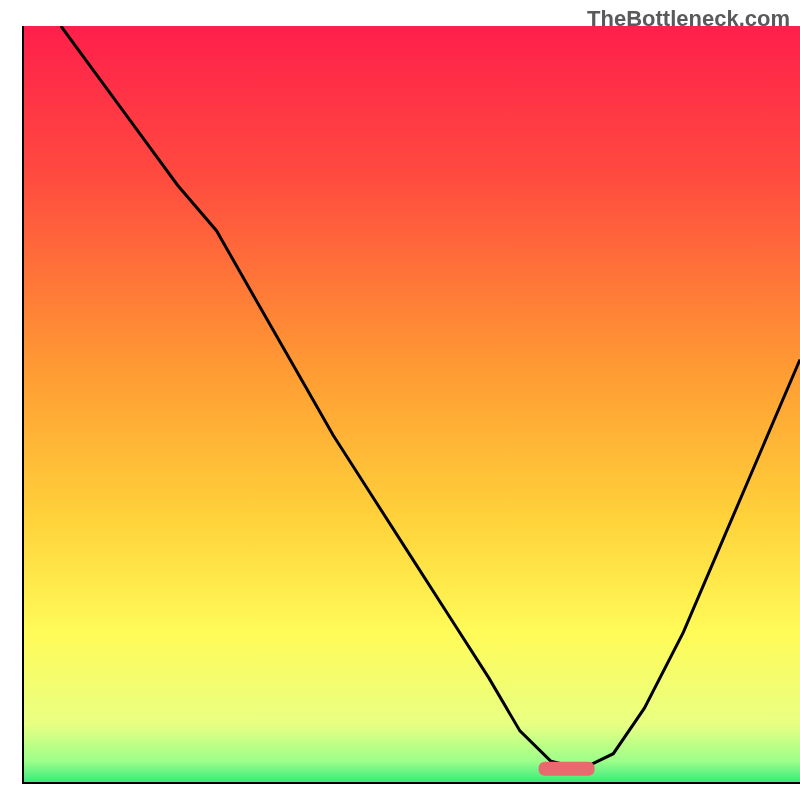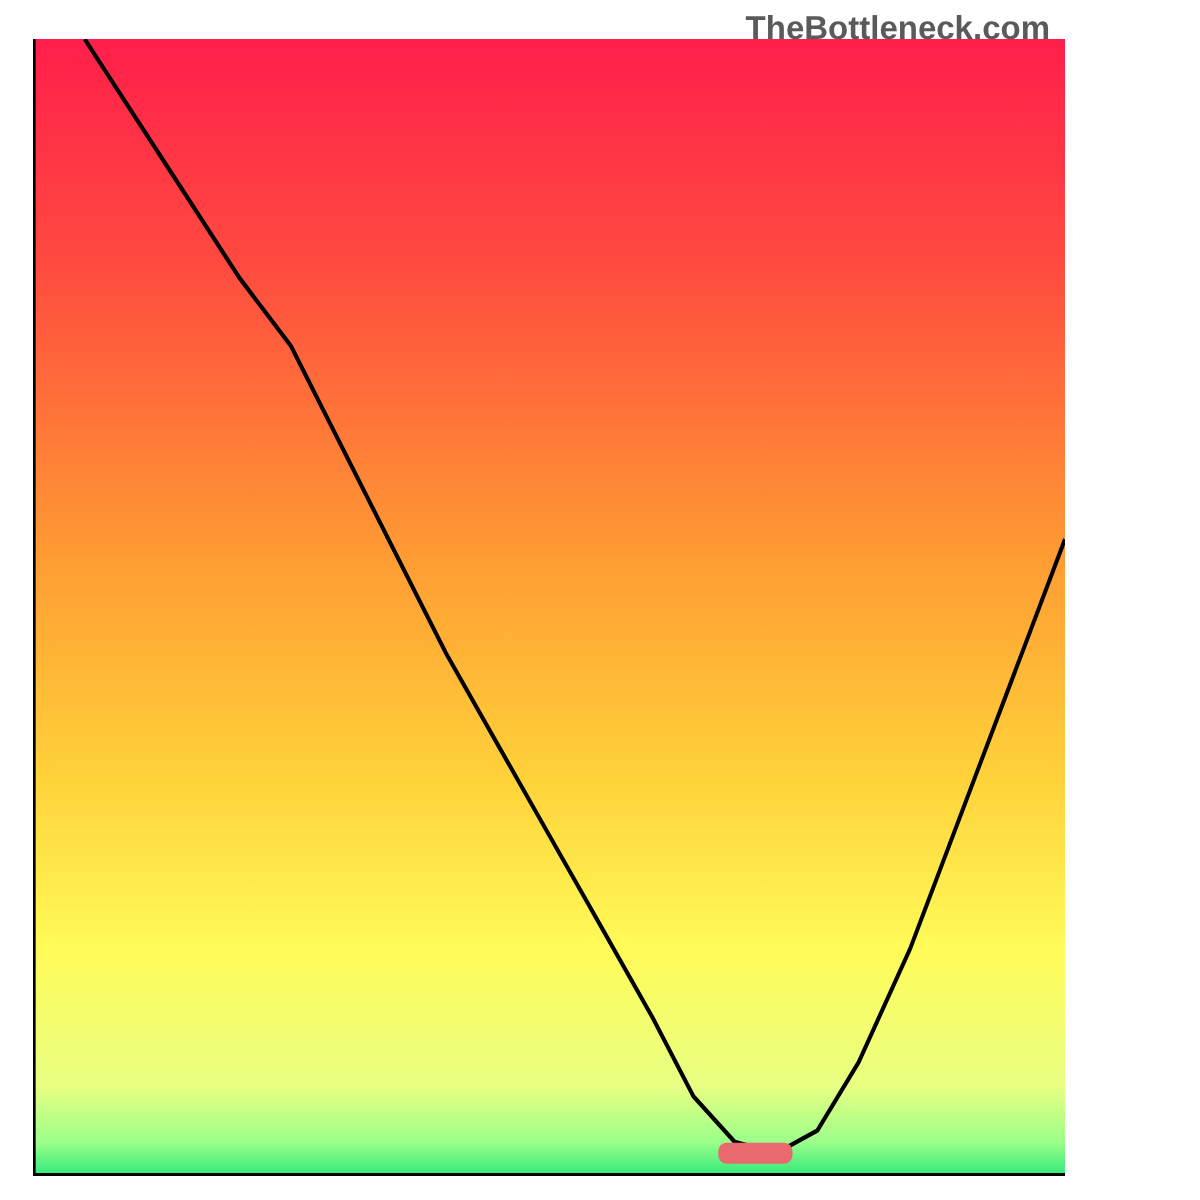--- a/index.html
+++ b/index.html
@@ -6,21 +6,21 @@
     margin: 0;
     padding: 0;
     width: 800px;
     height: 800px;
     overflow: hidden;
     background: #ffffff;
     font-family: Arial, Helvetica, sans-serif;
   }
   .container {
     position: relative;
-    width: 710px;
+    width: 800px;
     height: 800px;
   }
   .watermark {
     position: absolute;
     top: 6px;
     right: 10px;
     font-size: 22px;
     font-weight: 600;
     color: #5a5a5a;
     z-index: 10;

